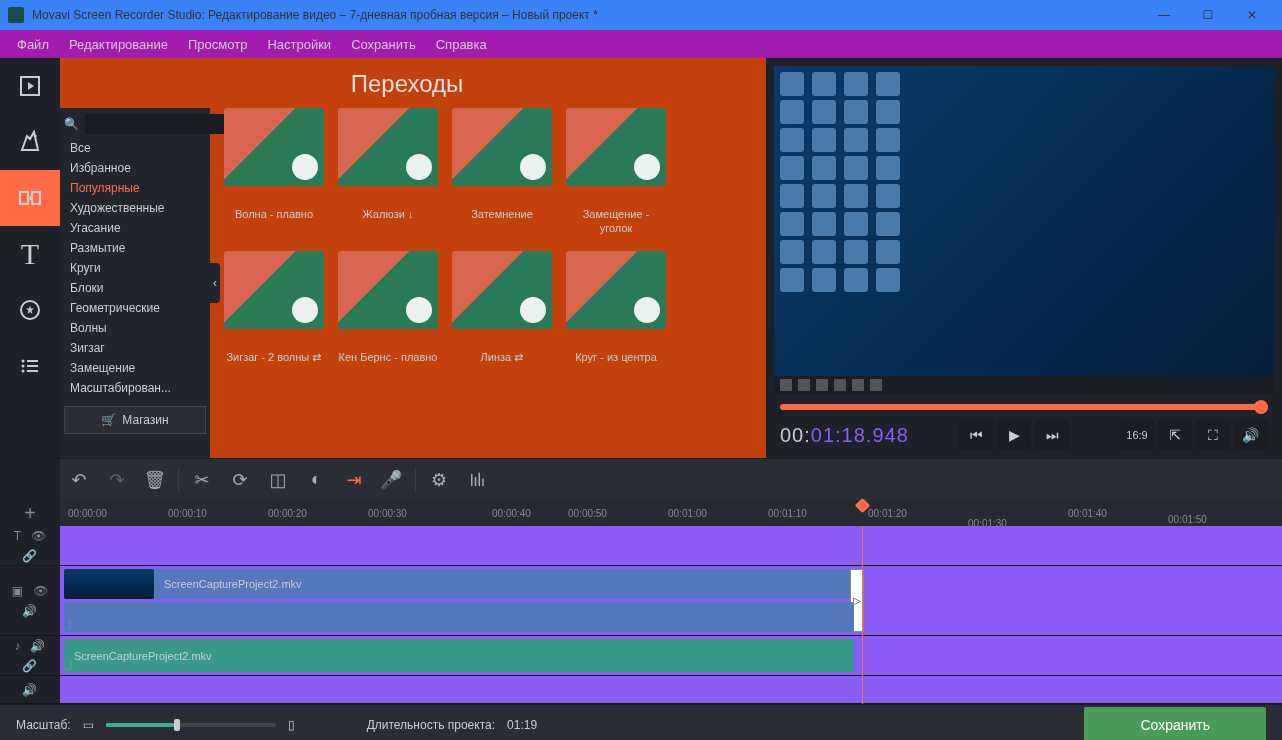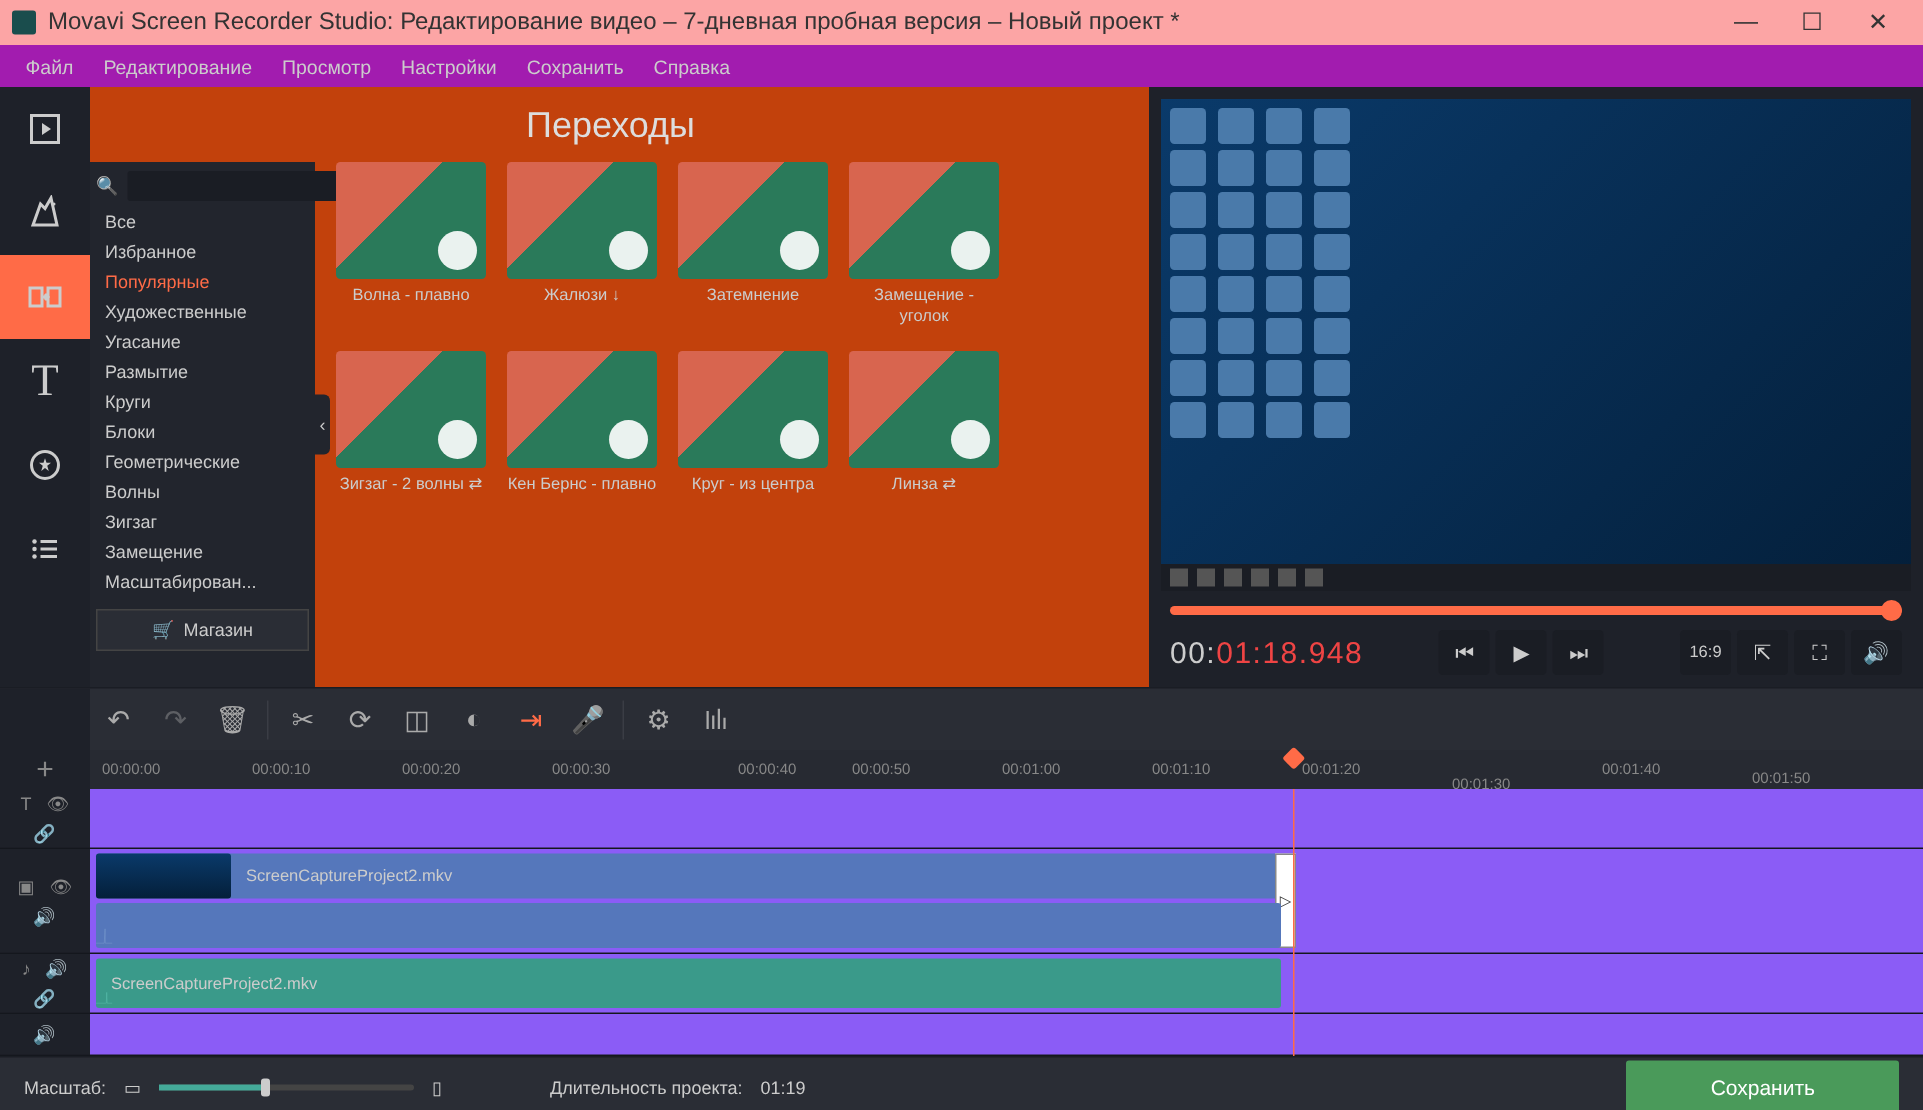--- a/index.html
+++ b/index.html
@@ -1,17 +1,17 @@
 <!DOCTYPE html>
 <html><head>
 <meta charset="utf-8">
 <style>
 *{margin:0;padding:0;box-sizing:border-box;font-family:Arial,sans-serif;user-select:none}
 body{width:1282px;height:740px;background:#2a2d35;overflow:hidden;color:#ccc;font-size:12px}
-.titlebar{height:30px;background:#fca5a5;display:flex;align-items:center;padding:0 8px;color:#333;font-size:16px}
+.titlebar{height:30px;background:#3b82f6;display:flex;align-items:center;padding:0 8px;color:#333;font-size:12px}
 .titlebar .logo{width:16px;height:16px;background:#1a4d4d;margin-right:8px;border-radius:2px}
 .titlebar .title{flex:1}
 .titlebar .winbtn{width:44px;height:30px;display:flex;align-items:center;justify-content:center;cursor:pointer}
 .menubar{height:28px;background:#a21caf;display:flex;align-items:center;padding:0 17px;gap:20px;font-size:13px}
 .menubar span{cursor:pointer}
 .main{display:flex;height:400px}
 .sidetools{width:60px;background:#1e2129;display:flex;flex-direction:column}
 .sidetool{width:60px;height:56px;display:flex;align-items:center;justify-content:center;cursor:pointer;font-size:24px}
 .sidetool.active{background:#ff6b47}
 .transitions-panel{flex:1;background:#c2410c;display:flex;flex-direction:column;padding:8px 12px 0 0}
@@ -20,36 +20,36 @@
 .categories{width:150px;background:#22252d;padding:6px 4px;font-size:12px;position:relative}
 .search-box{display:flex;align-items:center;gap:6px;margin-bottom:4px}
 .search-box input{flex:1;background:#1a1d24;border:none;color:#aaa;padding:4px 6px;font-size:11px;border-radius:2px}
 .search-box .clear{background:#3a3d45;width:18px;height:18px;display:flex;align-items:center;justify-content:center;font-size:10px;cursor:pointer}
 .cat-item{padding:3px 6px;cursor:pointer;white-space:nowrap;overflow:hidden;text-overflow:ellipsis}
 .cat-item.sel{color:#ff6b47}
 .store-btn{margin-top:8px;padding:6px;background:#2a2d35;border:1px solid #444;display:flex;align-items:center;justify-content:center;gap:6px;cursor:pointer;font-size:12px}
 .collapse-handle{position:absolute;right:-10px;top:50%;transform:translateY(-50%);width:10px;height:40px;background:#22252d;display:flex;align-items:center;justify-content:center;cursor:pointer;border-radius:0 4px 4px 0}
 .thumbs{flex:1;padding:0 0 0 14px;overflow:hidden}
 .thumb-grid{display:grid;grid-template-columns:repeat(4,100px);gap:16px 14px}
-.thumb{display:flex;flex-direction:column;gap:4px;cursor:pointer}
+.thumb{display:flex;flex-direction:column;gap:21px;cursor:pointer}
 .thumb-img{width:100px;height:78px;background:linear-gradient(135deg,#d8654f 40%,#2a7a5a 40%);border-radius:3px;position:relative;overflow:hidden}
 .thumb-img::after{content:"";position:absolute;right:6px;bottom:6px;width:26px;height:26px;background:rgba(255,255,255,0.9);border-radius:50%}
 .thumb-label{font-size:11px;text-align:center;line-height:1.3;height:28px}
 .preview{width:516px;background:#1e2129;display:flex;flex-direction:column;padding:8px;position:relative}
 .help-btn{position:absolute;top:16px;right:16px;width:26px;height:26px;background:#d9534f;border-radius:50%;color:#fff;display:flex;align-items:center;justify-content:center;font-weight:bold;cursor:pointer}
 .preview-screen{flex:1;background:linear-gradient(135deg,#0a3a6a,#041f3a);position:relative;overflow:hidden}
 .desktop-icons{position:absolute;left:6px;top:6px;display:grid;grid-template-columns:repeat(4,28px);gap:4px}
 .desktop-icons div{width:24px;height:24px;background:#4a7aaa;border-radius:3px}
 .taskbar{position:absolute;bottom:0;left:0;right:0;height:18px;background:#1a1d24;display:flex;align-items:center;padding:0 6px;gap:6px}
 .taskbar div{width:12px;height:12px;background:#555}
 .seek-bar{height:6px;background:#ff6b47;margin:10px 6px;border-radius:3px;position:relative}
 .seek-bar::after{content:"";position:absolute;right:0;top:-4px;width:14px;height:14px;background:#ff6b47;border-radius:50%}
 .preview-controls{display:flex;align-items:center;gap:6px;padding:0 6px}
 .timecode{font-family:monospace;font-size:20px;letter-spacing:1px}
-.timecode .hl{color:#ef4444}
+.timecode .hl{color:#8b5cf6}
 .pc-btn{width:34px;height:30px;background:#1a1d24;display:flex;align-items:center;justify-content:center;cursor:pointer;border-radius:3px;font-size:14px}
 .pc-group{display:flex;gap:4px}
 .spacer{flex:1}
 .toolbar-row{height:42px;background:#2a2d35;display:flex;align-items:center;border-top:1px solid #1a1d24}
 .toolbar-row .sidetools-stub{width:60px;height:100%;background:#1e2129;display:flex;align-items:center;justify-content:center}
 .tb-btn{width:38px;height:38px;display:flex;align-items:center;justify-content:center;cursor:pointer;font-size:18px;color:#aaa}
 .tb-btn.hl{color:#ff6b47}
 .tb-sep{width:1px;height:26px;background:#3a3d45;margin:0 4px}
 .timeline{background:#1e2129}
 .ruler{height:26px;display:flex;align-items:center;background:#272a32;font-size:10px;color:#888;position:relative;padding-left:68px}
@@ -187,25 +187,25 @@
             <div class="thumb">
               <div class="thumb-img"></div>
               <div class="thumb-label">Зигзаг - 2 волны ⇄</div>
             </div>
             <div class="thumb">
               <div class="thumb-img"></div>
               <div class="thumb-label">Кен Бернс - плавно</div>
             </div>
             <div class="thumb">
               <div class="thumb-img"></div>
+              <div class="thumb-label">Линза ⇄</div>
+            </div>
+            <div class="thumb">
+              <div class="thumb-img"></div>
               <div class="thumb-label">Круг - из центра</div>
-            </div>
-            <div class="thumb">
-              <div class="thumb-img"></div>
-              <div class="thumb-label">Линза ⇄</div>
             </div>
           </div>
       </div>
     </div>
   </div>
 
   <div class="preview">
     <div class="help-btn">?</div>
     <div class="preview-screen">
       <div class="desktop-icons">

